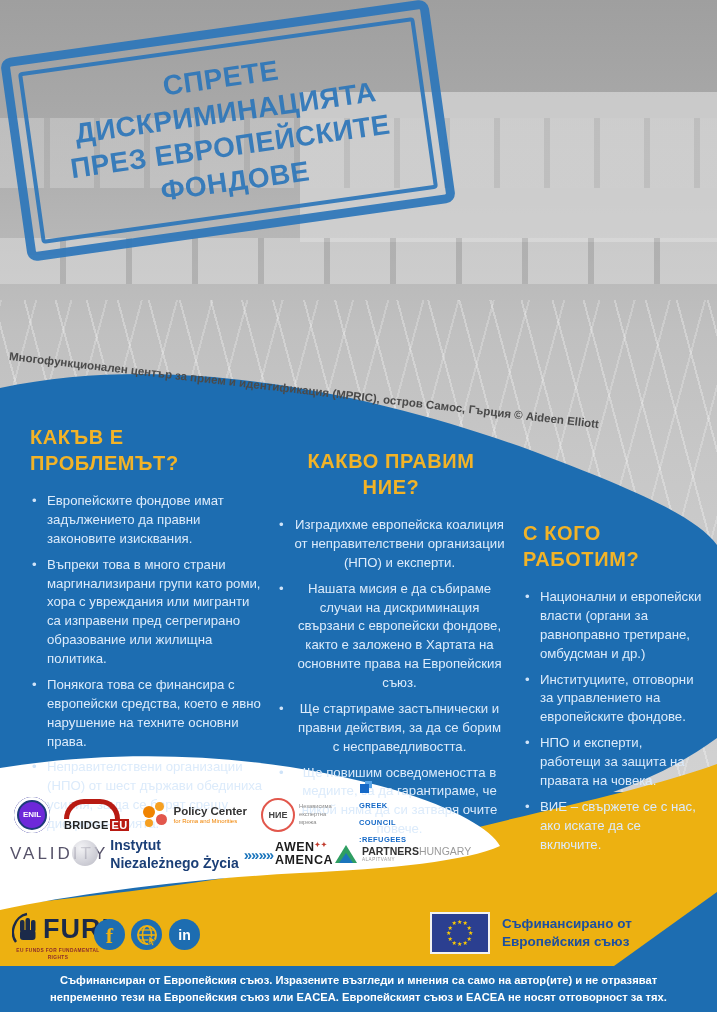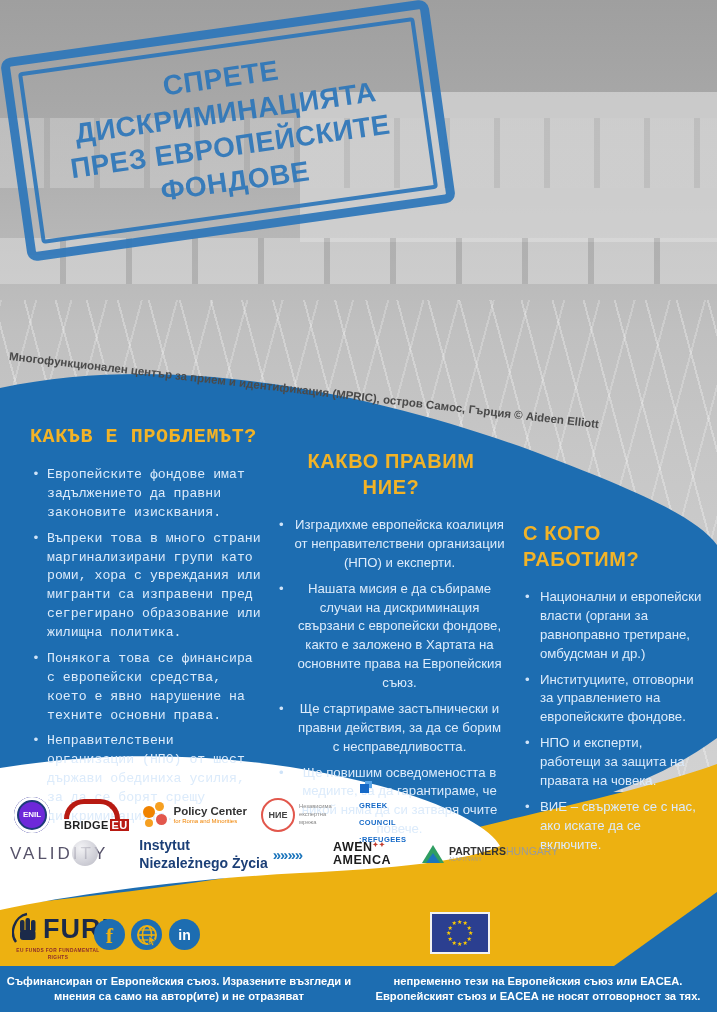--- a/index.html
+++ b/index.html
@@ -28,27 +28,27 @@
                font-weight:bold;font-size:28px;line-height:1.24;letter-spacing:.5px;}
   
   .caption{position:absolute;left:10px;top:350px;width:600px;transform:rotate(6.6deg);
            transform-origin:left top;font-size:11.5px;font-weight:bold;color:#4a4a4a;}
   
   .col{position:absolute;color:#dcebfb;}
   .col h3{margin:0 0 16px 0;color:#f2b327;font-size:20px;line-height:1.3;letter-spacing:.6px;font-weight:bold;}
   .col ul{margin:0;padding:0;list-style:none;font-size:13.2px;line-height:1.43;}
   .col li{position:relative;padding-left:17px;margin-bottom:7px;}
   .col li::before{content:"•";position:absolute;left:2px;top:0;color:#cfe3f8;}
-  .col-1{left:30px;top:424px;width:234px;font-family:Liberation Mono, monospace;}
+  .col-1{left:30px;top:424px;width:234px;}
   .col-2{left:277px;top:448px;width:228px;text-align:center;}
   .col-3{left:523px;top:520px;width:182px;}
   
   .logo-row{position:absolute;display:flex;align-items:center;}
   .row1{left:14px;top:784px;gap:14px;}
-  .row2{left:10px;top:836px;gap:31px;}
+  .row2{left:10px;top:836px;gap:2px;}
   .plogo{display:flex;align-items:center;gap:4px;}
   .enil-circle{width:36px;height:36px;border-radius:50%;background:#6d28d9;color:#fff;display:flex;
                align-items:center;justify-content:center;font-size:8px;font-weight:bold;
                box-shadow:inset 0 0 0 3px #fff,inset 0 0 0 5px #1d3a7a;}
   .bridge{display:flex;flex-direction:column;align-items:center;}
   .bridge-arc{width:46px;height:15px;border:5px solid #b81a12;border-bottom:none;border-radius:24px 24px 0 0;
               box-shadow:-14px -4px 0 -12px #f2a900,0 -7px 0 -12px #f2a900,14px -4px 0 -12px #f2a900;}
   .bridge-text{font-size:11px;font-weight:bold;color:#222;letter-spacing:.3px;}
   .bridge-text b{color:#fff;background:#b81a12;padding:0 2px;margin-left:1px;}
   .pc-dots{position:relative;width:26px;height:26px;}
@@ -91,21 +91,21 @@
           display:flex;align-items:center;justify-content:center;}
   .soc-fb{left:94px;} .soc-web{left:131px;} .soc-li{left:169px;}
   .soc-fb span{color:#edb111;font-size:22px;font-weight:bold;font-family:"Liberation Serif",serif;margin-top:3px;}
   .soc-li span{color:#fff;font-size:14px;font-weight:bold;}
   .eu-block{position:absolute;left:430px;top:912px;display:flex;align-items:center;gap:12px;}
   .eu-flag{position:relative;width:56px;height:38px;background:#2b3f90;border:2px solid #f2f2f2;}
   .eu-star{position:absolute;left:50%;top:50%;margin:-4px 0 0 -3px;font-size:6px;color:#ffcc00;}
   .eu-label{font-size:13.5px;font-weight:bold;color:#1d4fa0;line-height:1.3;}
   
   .footer{position:absolute;left:0;top:966px;width:717px;height:46px;background:#1d6db1;
-          display:flex;flex-direction:row;align-items:center;justify-content:center;gap:1px;}
+          display:flex;flex-direction:column;align-items:center;justify-content:center;gap:1px;}
   .footer div{color:#fff;font-size:11.2px;font-weight:bold;line-height:1.35;text-align:center;width:690px;}
 </style>
 </head>
 <body>
 
 <div class="poster">
 
   <div class="photo">
     <div class="band2"></div>
     <div class="band1"></div>
@@ -274,20 +274,24 @@
         <span class="eu-star" style="transform: rotate(90deg) translateY(-11px) rotate(-90deg);">★</span>
         <span class="eu-star" style="transform: rotate(120deg) translateY(-11px) rotate(-120deg);">★</span>
         <span class="eu-star" style="transform: rotate(150deg) translateY(-11px) rotate(-150deg);">★</span>
         <span class="eu-star" style="transform: rotate(180deg) translateY(-11px) rotate(-180deg);">★</span>
         <span class="eu-star" style="transform: rotate(210deg) translateY(-11px) rotate(-210deg);">★</span>
         <span class="eu-star" style="transform: rotate(240deg) translateY(-11px) rotate(-240deg);">★</span>
         <span class="eu-star" style="transform: rotate(270deg) translateY(-11px) rotate(-270deg);">★</span>
         <span class="eu-star" style="transform: rotate(300deg) translateY(-11px) rotate(-300deg);">★</span>
         <span class="eu-star" style="transform: rotate(330deg) translateY(-11px) rotate(-330deg);">★</span>
       </div>
+    <div class="eu-label">
+      <div>Съфинансирано от</div>
+      <div>Европейския съюз</div>
+    </div>
   </div>
 
   <div class="footer">
     <div>Съфинансиран от Европейския съюз. Изразените възгледи и мнения са само на автор(ите) и не отразяват</div>
     <div>непременно тези на Европейския съюз или EACEA. Европейският съюз и EACEA не носят отговорност за тях.</div>
   </div>
 
 </div>
 
 </body></html>

